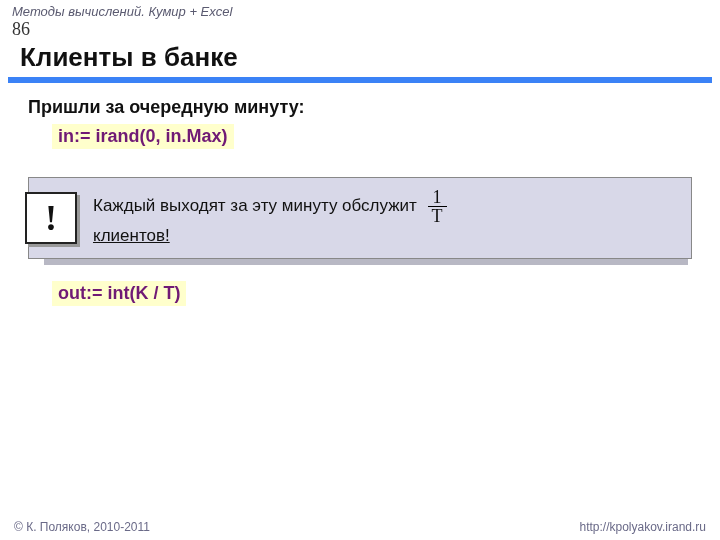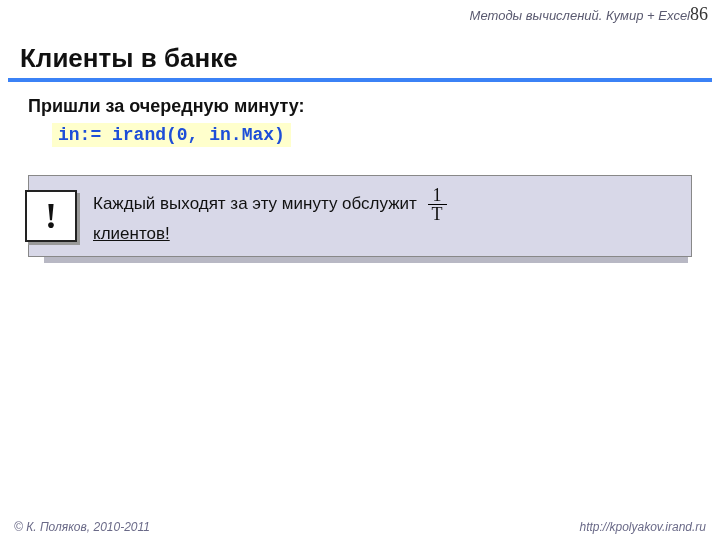--- a/index.html
+++ b/index.html
@@ -9,54 +9,55 @@
       background: #fff;
       font-family: Arial, sans-serif;
       position: relative;
       overflow: hidden;
     }
     .header-bar {
       display: flex;
       justify-content: flex-end;
       align-items: baseline;
       padding: 4px 12px 0 12px;
+      flex-direction: column;
     }
     .header-left {
       font-size: 13px;
       font-style: italic;
       color: #5a5a70;
     }
     .header-right {
       font-size: 18px;
       color: #333;
       font-family: Liberation Serif, serif;
     }
     .title {
       font-size: 26px;
       font-weight: bold;
       color: #111;
       padding: 2px 12px 4px 12px;
-      border-bottom: 4px solid #3b82f6;
-      margin: 16px 8px 14px 8px;
+      border-bottom: 6px solid #3b82f6;
+      margin: 0 8px 14px 8px;
     }
     .content {
       padding: 0 28px;
     }
     .para {
       font-size: 18px;
       font-weight: bold;
       color: #111;
       margin-bottom: 6px;
     }
     .code-line {
       display: inline-block;
-      font-family: Liberation Mono, monospace;
+      font-family: Liberation Sans, sans-serif;
       font-size: 18px;
       font-weight: bold;
-      color: #1d4ed8;
+      color: #701a75;
       background: #ffffcc;
       padding: 2px 6px;
       margin-left: 24px;
       margin-bottom: 18px;
       white-space: pre;
     }
     .callout-wrap {
       position: relative;
       margin: 10px 0 22px 0;
     }
@@ -110,21 +111,20 @@
     .fraction .num { display:block; border-bottom: 1px solid #000; padding: 0 4px; }
     .fraction .den { display:block; padding: 0 4px; }
     .footer {
       position: absolute;
       bottom: 6px;
       left: 0; right: 0;
       display: flex;
       justify-content: space-between;
       padding: 0 14px;
       font-size: 12px;
-      font-style: italic;
       color: #6a6a88;
     }
   </style>
 </head>
 <body>
 
 <div class="header-bar">
   <span class="header-left">Методы вычислений. Кумир + Excel</span>
   <span class="header-right">86</span>
 </div>
@@ -145,19 +145,20 @@
         <span>Каждый выходят за эту минуту обслужит </span>
         <span class="fraction">
           <span class="num">1</span>
           <span class="den">T</span>
         </span><br>
         <span class="underline">клиентов!</span>
       </div>
     </div>
   </div>
 
+  <div><span class="code-line">out:= int(K / T)</span></div>
 
 </div>
 
 <div class="footer">
   <span>© К. Поляков, 2010-2011</span>
   <span>http://kpolyakov.irand.ru</span>
 </div>
 
 </body></html>

